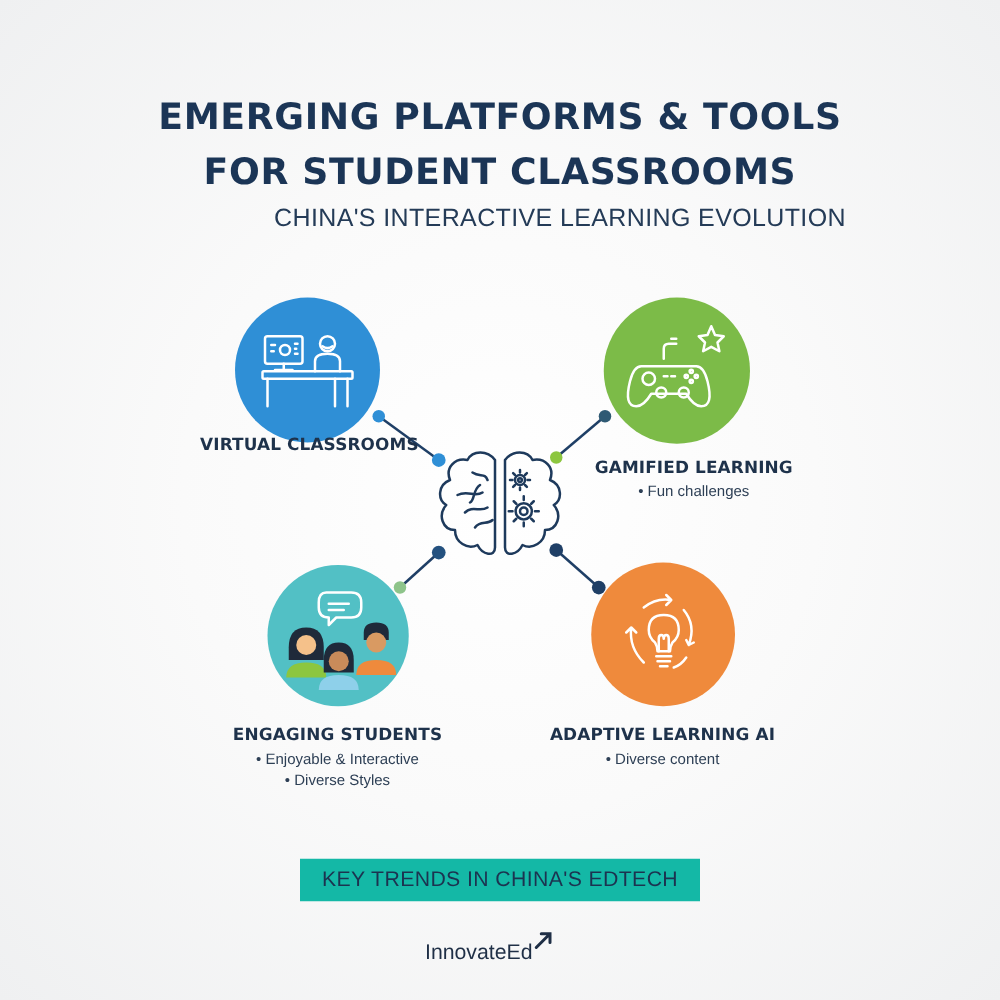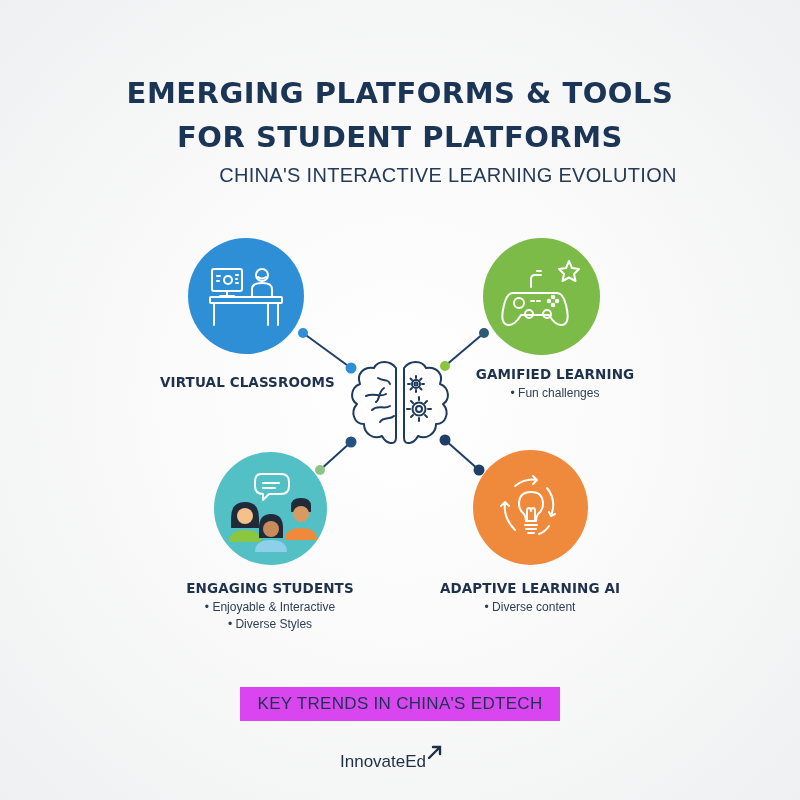--- a/index.html
+++ b/index.html
@@ -29,41 +29,41 @@
   .c-blue { left:188px; top:238px; width:116px; height:116px; background:#2f8fd6; }
   .c-green{ left:483px; top:238px; width:117px; height:117px; background:#7cbb48; }
   .c-teal { left:214px; top:452px; width:113px; height:113px; background:#52c0c5; }
   .c-orange{left:473px; top:450px; width:115px; height:115px; background:#ef8a3c; }
   .label {
     position:absolute; text-align:center;
     font-family:"DejaVu Sans", sans-serif;
   }
   .label .head { font-weight:bold; font-size:13.5px; color:#1e324b; letter-spacing:0.1px; }
   .label .bullet { font-size:12px; color:#2d3f55; margin-top:4px; font-family:"Liberation Sans", sans-serif; }
-  .lbl-vc { left:140px; top:374px; width:215px; }
+  .lbl-vc { left:140px; top:348px; width:215px; }
   .lbl-gl { left:455px; top:366px; width:200px; }
   .lbl-es { left:170px; top:580px; width:200px; }
   .lbl-al { left:430px; top:580px; width:200px; }
   .banner {
     position:absolute; left:240px; top:687px; width:320px; height:34px;
-    background:#d946ef; display:flex; align-items:center; justify-content:center;
+    background:#14b8a6; display:flex; align-items:center; justify-content:center;
     font-family:"Liberation Sans", sans-serif; font-size:17px; color:#1c3350; letter-spacing:0.3px;
   }
   .brand {
     position:absolute; left:340px; top:742px; width:120px; height:30px;
     font-family:"Liberation Sans", sans-serif; font-size:17px; color:#1f2f46;
     display:flex; align-items:flex-end;text-align:right;
   }
   svg.overlay { position:absolute; left:0; top:0; }
 </style>
 </head>
 <body>
 
 <div class="title t1">EMERGING PLATFORMS &amp; TOOLS</div>
-<div class="title t2">FOR STUDENT PLATFORMS</div>
+<div class="title t2">FOR STUDENT CLASSROOMS</div>
 <div class="subtitle">CHINA'S INTERACTIVE LEARNING EVOLUTION</div>
 
 <svg class="overlay" width="800" height="800">
   <g stroke="#1f3f66" stroke-width="2" fill="none">
     <line x1="303" y1="333" x2="351" y2="368"></line>
     <line x1="484" y1="333" x2="445" y2="366"></line>
     <line x1="351" y1="442" x2="320" y2="470"></line>
     <line x1="445" y1="440" x2="479" y2="470"></line>
   </g>
   <circle cx="303" cy="333" r="5" fill="#2f8fd6"></circle>

